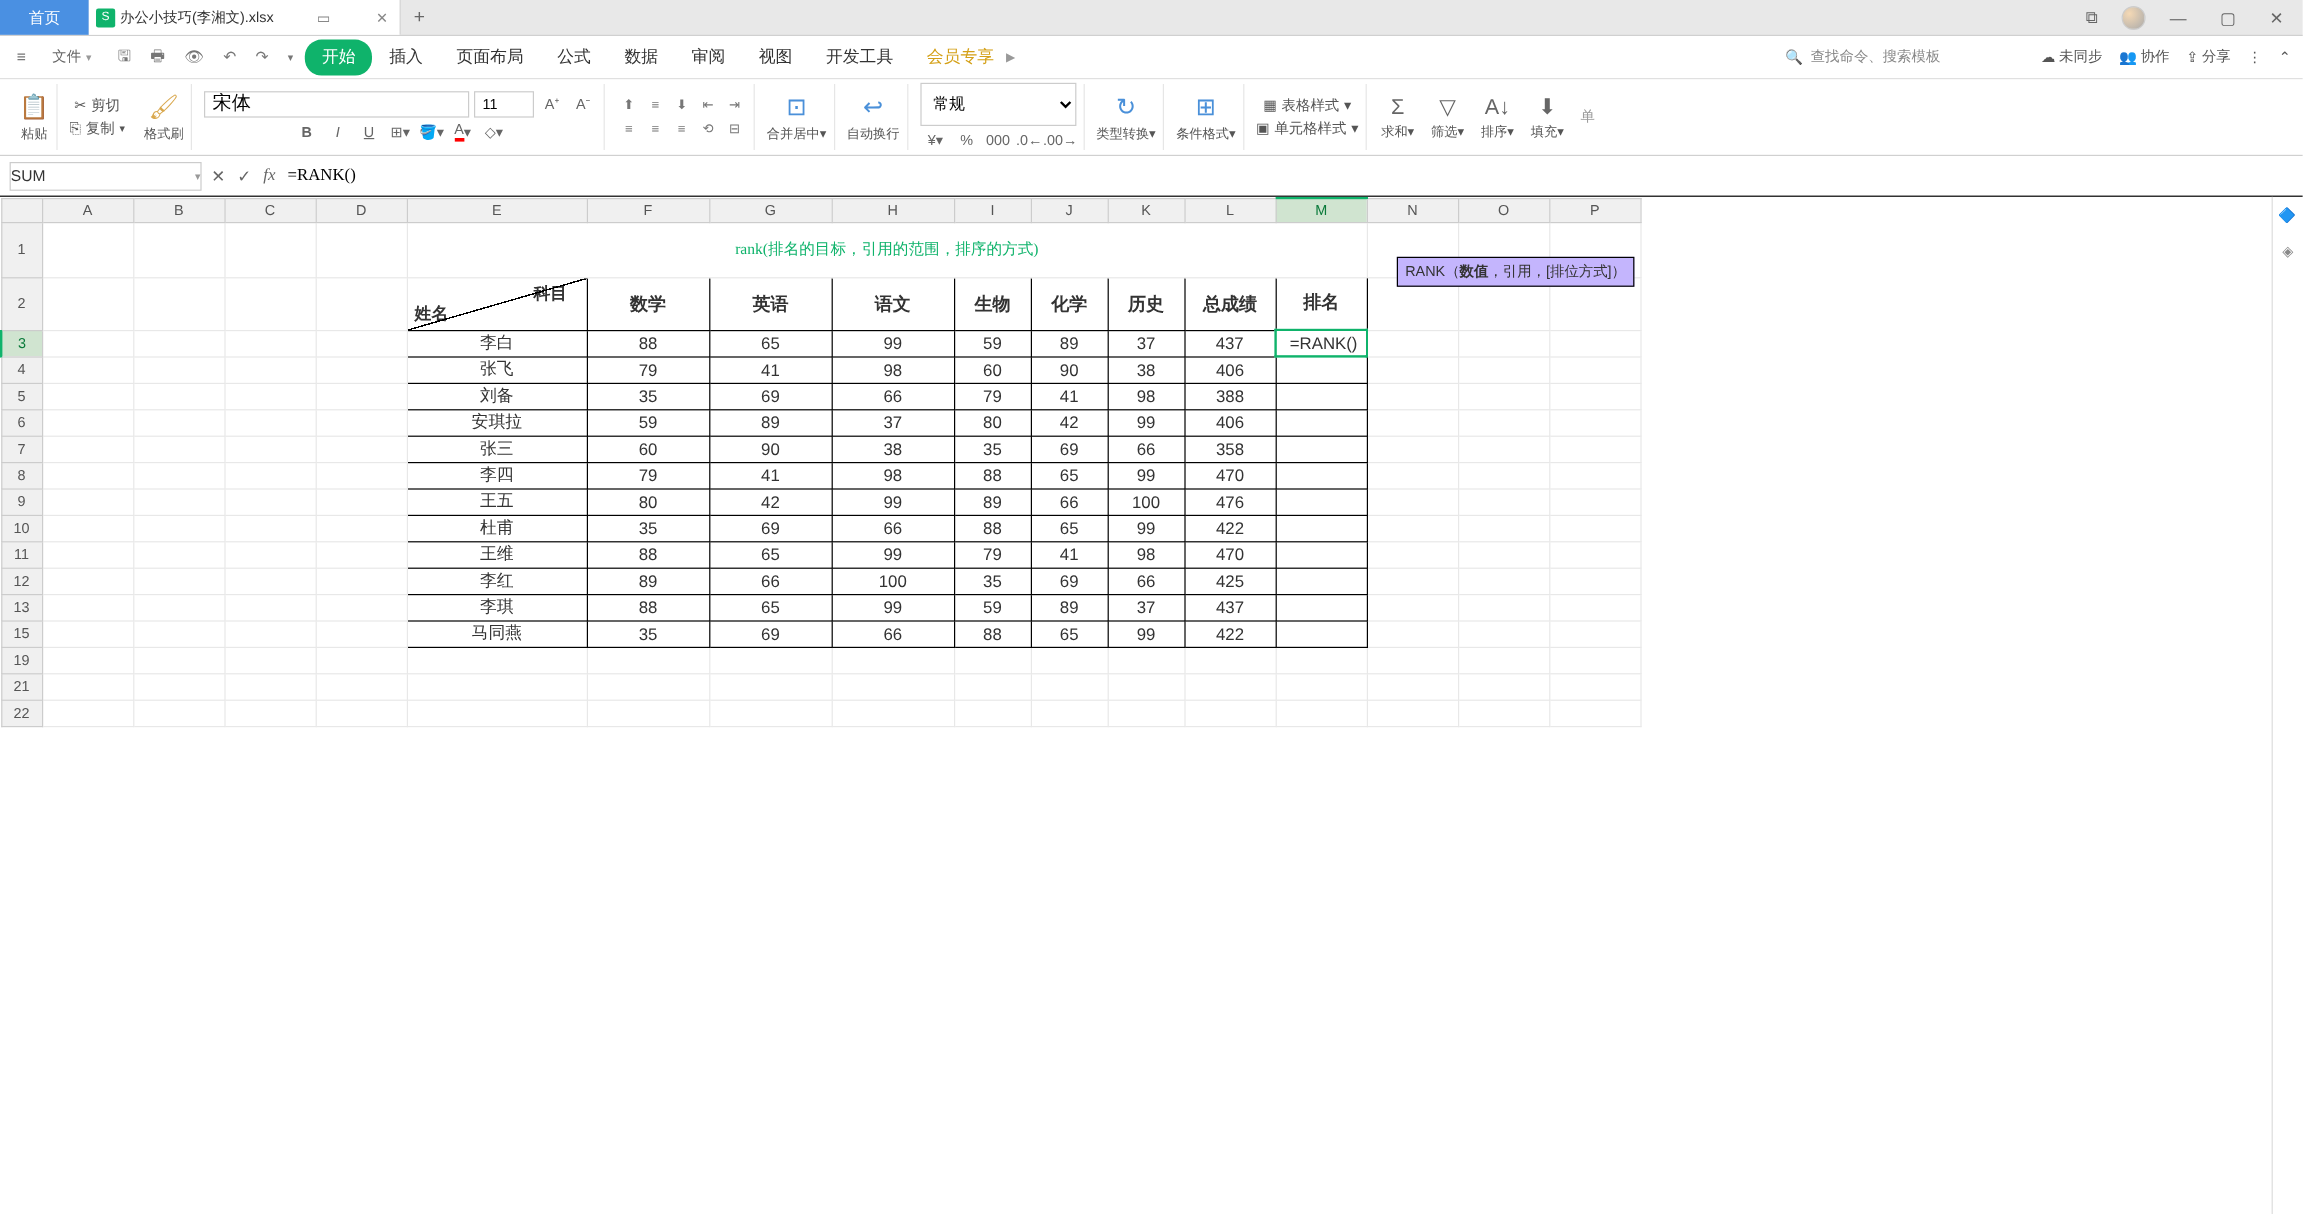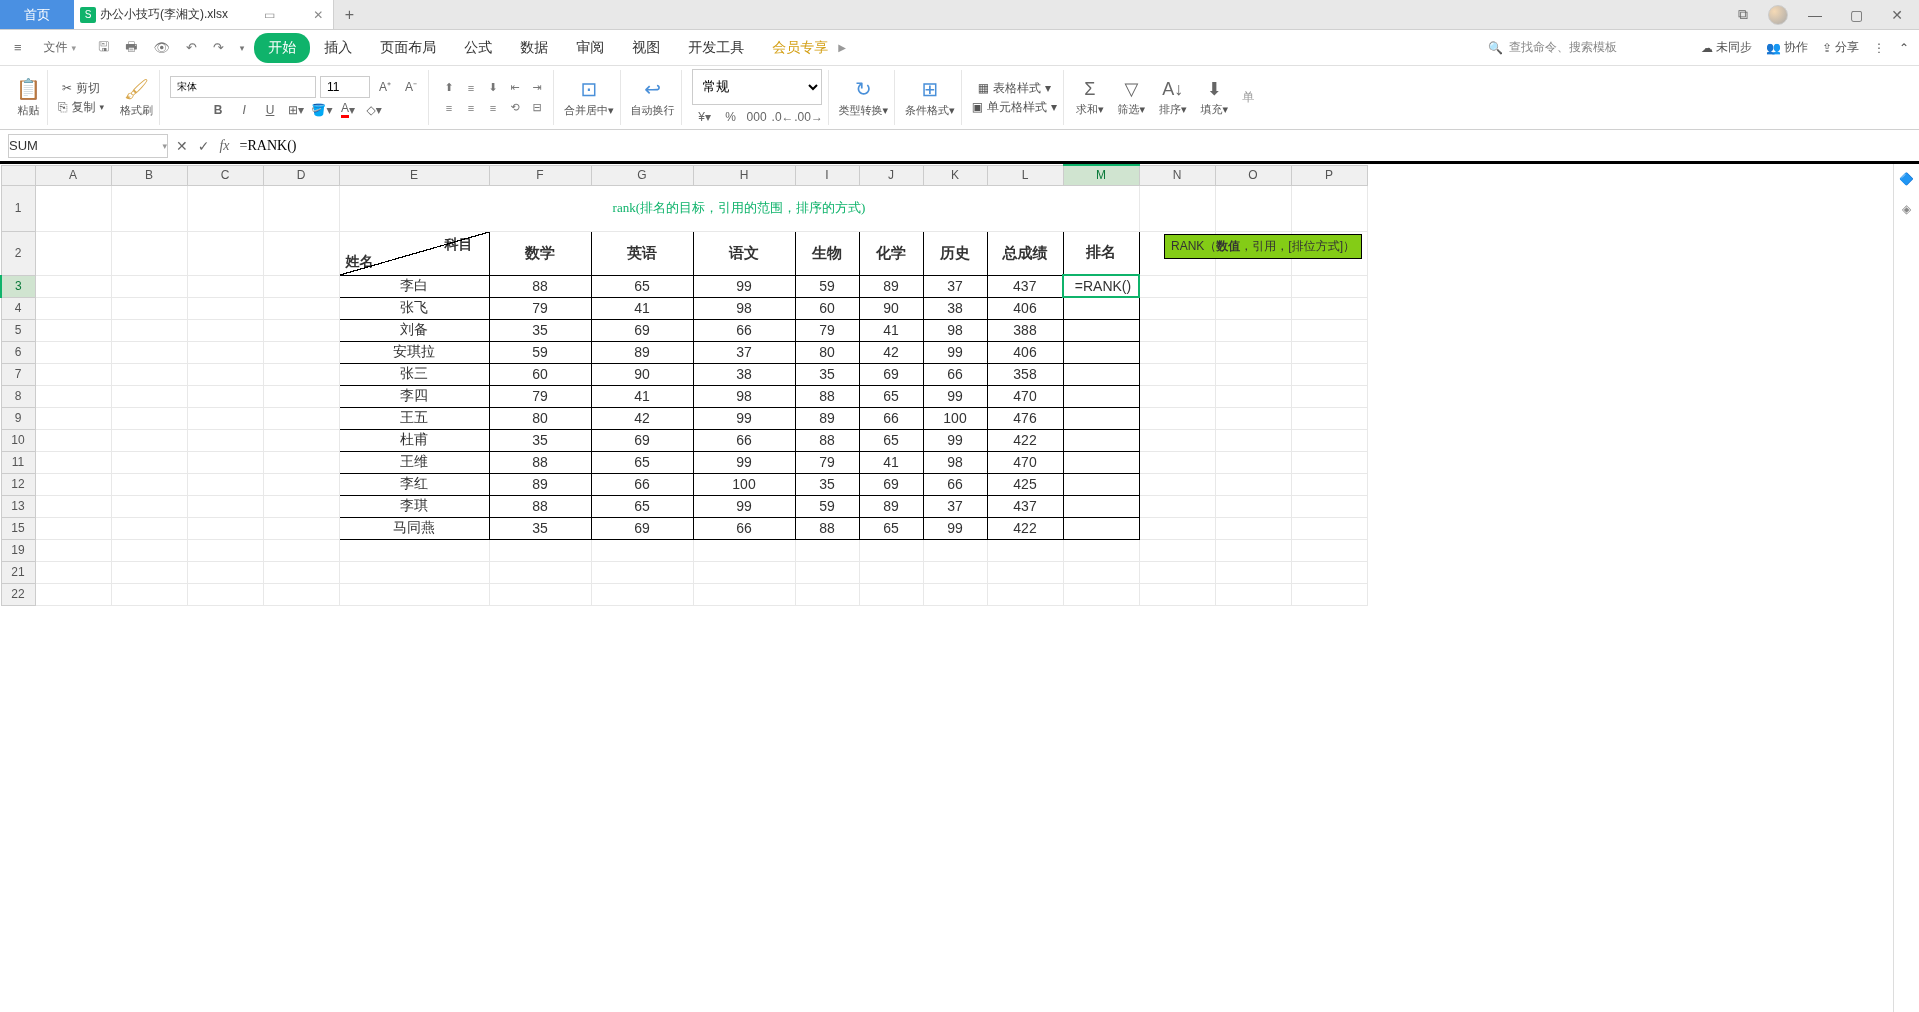--- a/index.html
+++ b/index.html
@@ -29,33 +29,33 @@
 .menu-right { display: flex; align-items: center; gap: 14px; color: #555; font-size: 12px; }
 .menu-right-item { display: flex; align-items: center; gap: 3px; }
 
 
 .ribbon { height: 64px; display: flex; align-items: center; padding: 4px 10px; border-bottom: 1px solid #d0d0d0; gap: 4px; color: #555; font-size: 12px; overflow: hidden; white-space: nowrap; }
 .ribbon-group { display: flex; flex-direction: column; align-items: center; padding: 0 6px; border-right: 1px solid #e6e6e6; height: 100%; justify-content: center; gap: 2px; }
 .ribbon-group.no-border { border-right: none; }
 .ribbon-big-icon { font-size: 20px; color: #4a90d9; }
 .ribbon-row { display: flex; align-items: center; gap: 4px; }
 .ribbon-label { font-size: 11px; }
-.font-select { border: 1px solid #ccc; padding: 0 6px; font-size: 10px; background: #fff; min-width: 110px; height: 22px; }
+.font-select { border: 1px solid #ccc; padding: 0 6px; font-size: 16px; background: #fff; min-width: 110px; height: 22px; }
 .size-select { border: 1px solid #ccc; padding: 2px 6px; font-size: 12px; background: #fff; width: 50px; height: 22px; }
 .fmt-btn { width: 22px; height: 20px; display: flex; align-items: center; justify-content: center; color: #666; }
 .align-grid { display: flex; flex-direction: column; gap: 4px; }
 .align-row { display: flex; gap: 2px; }
 .align-btn { width: 20px; height: 16px; display: flex; align-items: center; justify-content: center; color: #777; font-size: 11px; }
 .num-fmt-select { border: 1px solid #ccc; padding: 2px 6px; min-width: 130px; height: 36px; background: #fff; }
 .ribbon-end-icons { display: flex; align-items: center; gap: 14px; padding-left: 8px; }
 .ribbon-tool { display: flex; flex-direction: column; align-items: center; gap: 2px; font-size: 11px; }
 .ribbon-tool-icon { font-size: 18px; color: #666; }
 
 
-.formula-bar { height: 34px; display: flex; align-items: center; border-bottom: 3px solid #000000; padding: 4px 8px; gap: 8px; }
+.formula-bar { height: 34px; display: flex; align-items: center; border-bottom: 1px solid #000000; padding: 4px 8px; gap: 8px; }
 .name-box { border: 1px solid #ccc; width: 160px; height: 24px; display: flex; align-items: center; justify-content: center; font-size: 13px; background: #fff; }
 .fb-btns { display: flex; gap: 10px; color: #666; font-size: 14px; align-items: center; }
 .fx-label { font-style: italic; font-family: serif; }
 .formula-input { flex: 1; border: none; outline: none; font-size: 14px; padding: 2px; font-family: "Microsoft YaHei"; }
 
 
 .sheet-wrapper { position: relative; display: flex; height: calc(100vh - 164px); }
 .sheet-area { flex: 1; overflow: auto; position: relative; }
 .sheet-right-panel { width: 26px; border-left: 1px solid #ddd; display: flex; flex-direction: column; align-items: center; padding-top: 8px; gap: 16px; color: #888; }
 
@@ -77,21 +77,21 @@
 
 .diag-th { position: relative; border: 1px solid #000; font-weight: bold; font-size: 14px; }
 .diag-th::after { content: ""; position: absolute; left: 0; top: 0; width: 100%; height: 100%; background: linear-gradient(to bottom right, transparent calc(50% - 0.6px), #000 calc(50% - 0.6px), #000 calc(50% + 0.6px), transparent calc(50% + 0.6px)); }
 .diag-top { position: absolute; top: 4px; right: 16px; }
 .diag-bot { position: absolute; bottom: 4px; left: 6px; }
 
 
 .active-cell { border: 2px solid #0fb36b !important; background: #fff; text-align: left; padding-left: 4px; outline: none; position: relative; }
 
 
-.formula-tip { position: absolute; background: #84cc16; border: 1px solid #000; padding: 3px 6px; font-size: 12px; font-family: "SimSun"; z-index: 10; white-space: nowrap; margin-top: 20px; }
+.formula-tip { position: absolute; background: #c4b5fd; border: 1px solid #000; padding: 3px 6px; font-size: 12px; font-family: "SimSun"; z-index: 10; white-space: nowrap; }
 .formula-tip .bold { font-weight: bold; }
 
 .lone-a { text-align: left; padding-left: 2px; }
 
 .avatar { width: 20px; height: 20px; border-radius: 50%; background: radial-gradient(circle at 30% 30%, #f5d9b5, #aaa); border: 1px solid #ccc; }
 </style>
 </head>
 <body>
 
 <div class="title-bar">

